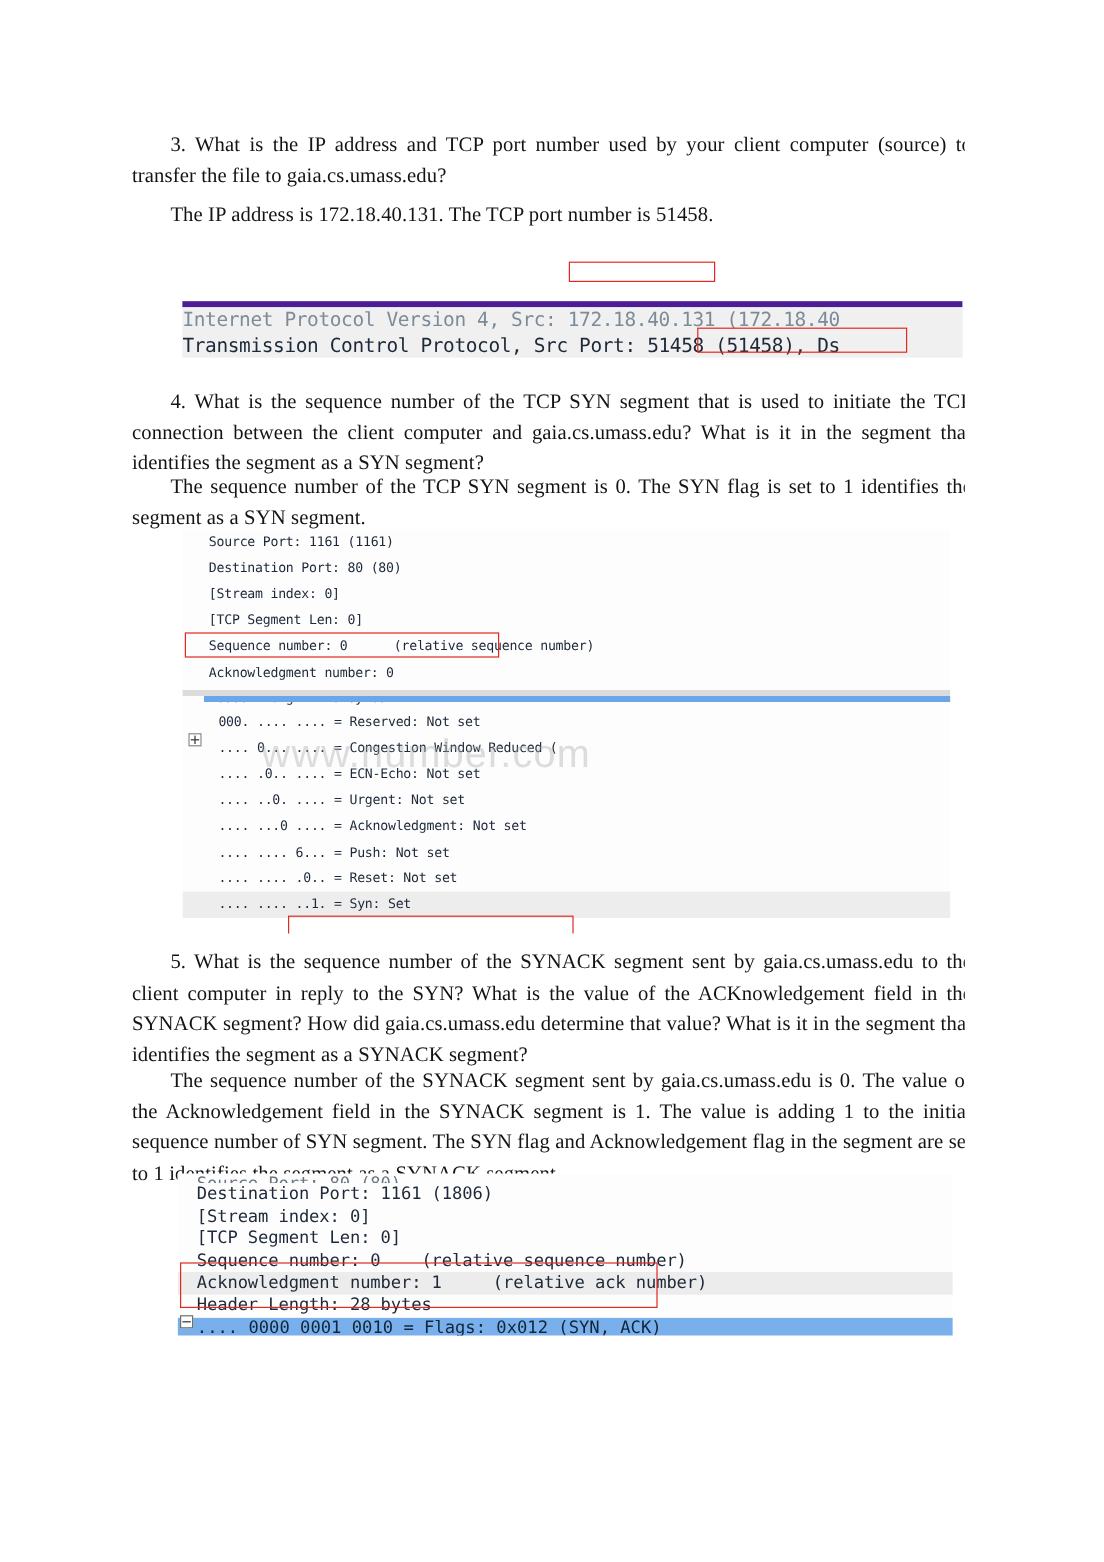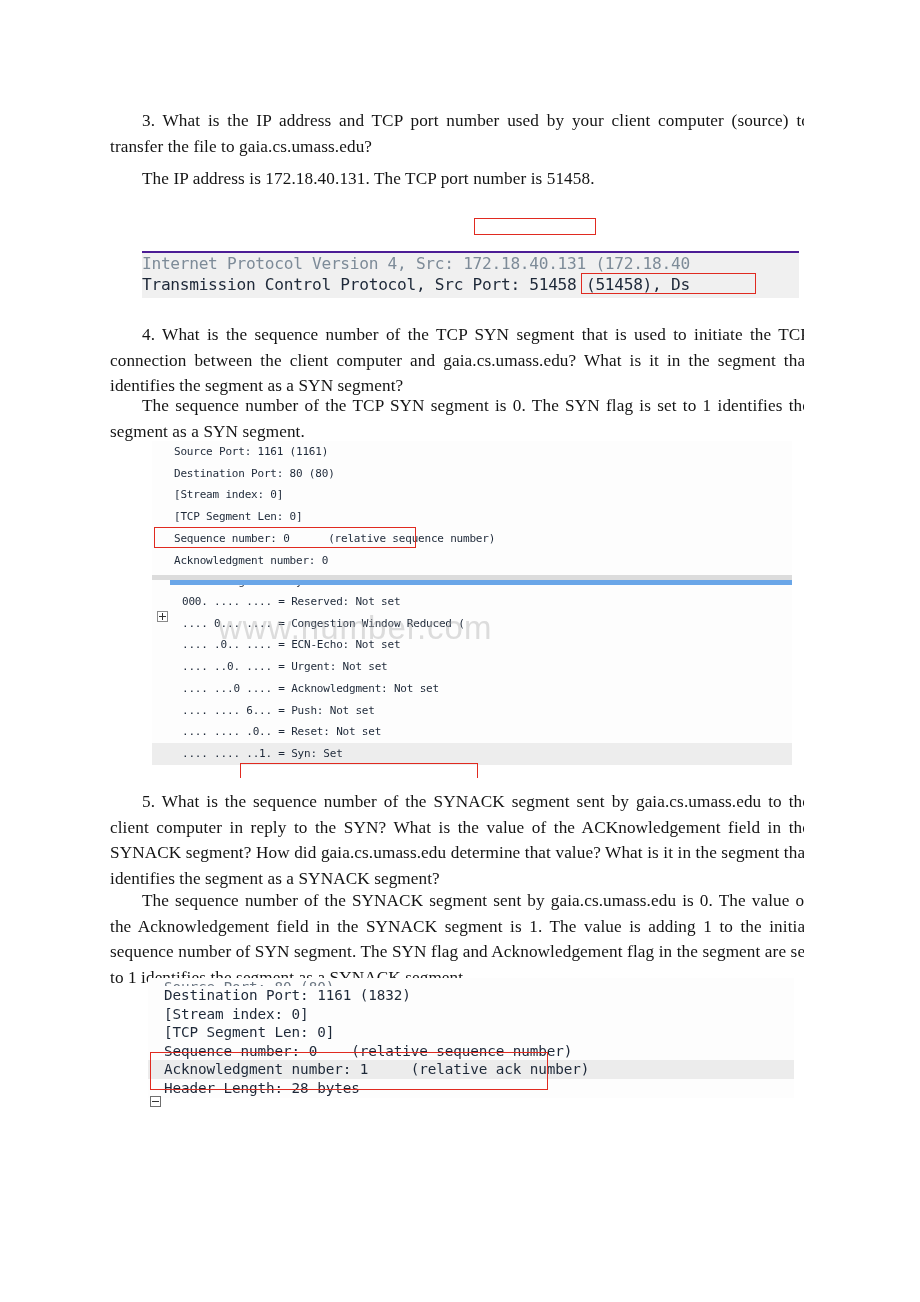--- a/index.html
+++ b/index.html
@@ -49,23 +49,23 @@
   #shot1 { left: 140px; top: 199px; width: 662px; height: 99px; }
   #shot1 .crop-a {
     position: absolute; left: 0; top: 0; width: 662px; height: 52px;
     overflow: hidden; background: #f2f2f2;
   }
   #shot1 .crop-a .ws-line {
     font-size: 15.2px; line-height: 17.6px; background: #f2f2f2;
     letter-spacing: -0.3px;
   }
   #shot1 .crop-b {
-    position: absolute; left: 2px; top: 52px; width: 657px; height: 47px;
+    position: absolute; left: 12px; top: 52px; width: 657px; height: 47px;
     overflow: hidden; background: #f0f0f0;
-    border-top: 2px solid #4c1d95;
+    border-top: 5px solid #4c1d95;
   }
   #shot1 .crop-b .ws-line {
     font-size: 16.2px; line-height: 21px; background: #f0f0f0;
     letter-spacing: -0.3px;
   }
   #shot1 .crop-b .l1 { color: #7d8b98; }
 
   
   #shot2 { left: 152px; top: 441px; width: 640px; height: 337px; }
   #shot2 .ws-line {
@@ -182,25 +182,26 @@
     <div class="redbox" style="left:2px; top:86px; width:262px; height:21px;"></div>
     <div class="redbox" style="left:88px; top:322px; width:238px; height:21px;"></div>
   </div>
 
   <div class="prose" style="top:789px;">5. What is the sequence number of the SYNACK segment sent by gaia.cs.umass.edu to the client computer in reply to the SYN? What is the value of the ACKnowledgement field in the SYNACK segment? How did gaia.cs.umass.edu determine that value? What is it in the segment that identifies the segment as a SYNACK segment?</div>
 
   <div class="prose" style="top:888px;">The sequence number of the SYNACK segment sent by gaia.cs.umass.edu is 0. The value of the Acknowledgement field in the SYNACK segment is 1. The value is adding 1 to the initial sequence number of SYN segment. The SYN flag and Acknowledgement flag in the segment are set to 1 identifies the segment as a SYNACK segment.</div>
 
   <div class="shot" id="shot3">
     <div class="ws-line clipline">Source Port: 80 (80)</div>
-    <div class="ws-line">Destination Port: 1161 (1832)</div>
+    <div class="ws-line">Destination Port: 1161 (1806)</div>
     <div class="ws-line">[Stream index: 0]</div>
     <div class="ws-line">[TCP Segment Len: 0]</div>
     <div class="ws-line">Sequence number: 0    (relative sequence number)</div>
     <div class="ws-line gray">Acknowledgment number: 1     (relative ack number)</div>
     <div class="ws-line">Header Length: 28 bytes</div>
+    <div class="selline">.... 0000 0001 0010 = Flags: 0x012 (SYN, ACK)</div>
 
     <div class="minusbox"></div>
 
     <div class="redbox" style="left:2px; top:74px; width:398px; height:38px;"></div>
   </div>
 
 </div>
 
 </body></html>

